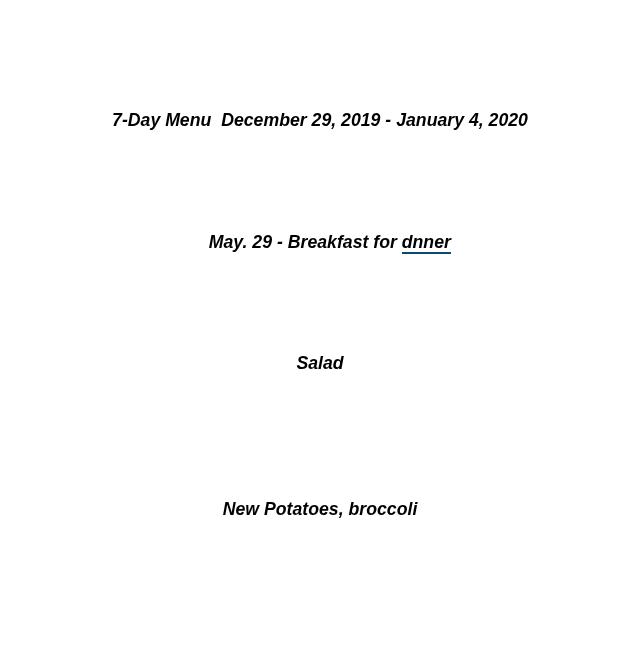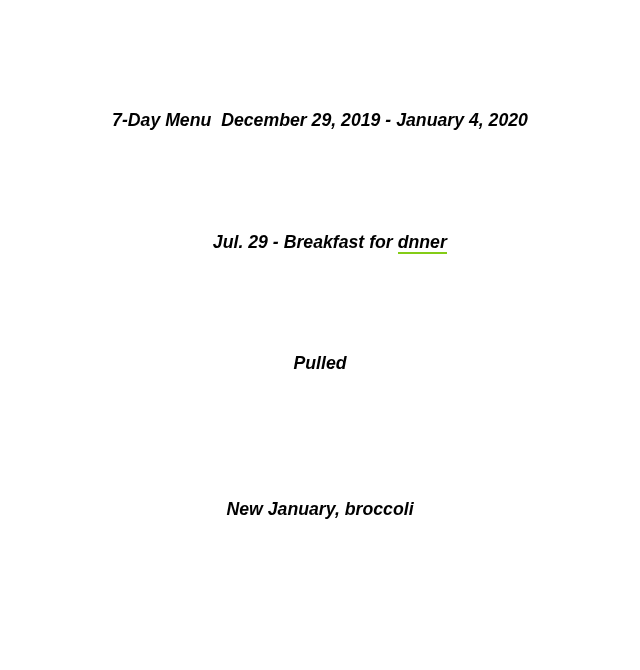--- a/index.html
+++ b/index.html
@@ -25,38 +25,38 @@
     margin: 0 0 24.3px 0;
     line-height: 24.3px;
     white-space: pre-wrap; 
     font-style: italic;
   }
   .ln {
     display: block;
     white-space: pre-wrap;
   }
   .misspelled {
-    border-bottom: 2px solid #84cc16; 
+    border-bottom: 2px solid #0c4a6e; 
     padding-bottom: 0px;
   }
 </style>
 </head>
 <body>
 
 <div class="doc">
 
   <p>
     <span class="ln">7-Day Menu  December 29, 2019 - January 4, 2020</span>
   </p>
 
   <p>
-    <span>Jul. 29 - Breakfast for </span><span class="misspelled">dnner</span>
+    <span>May. 29 - Breakfast for </span><span class="misspelled">dnner</span>
   </p>
 
   <p>
-    <span class="ln">Pulled</span>
+    <span class="ln">Salad</span>
   </p>
 
   <p>
-    <span class="ln">New January, broccoli</span>
+    <span class="ln">New Potatoes, broccoli</span>
   </p>
 
 </div>
 
 </body></html>

